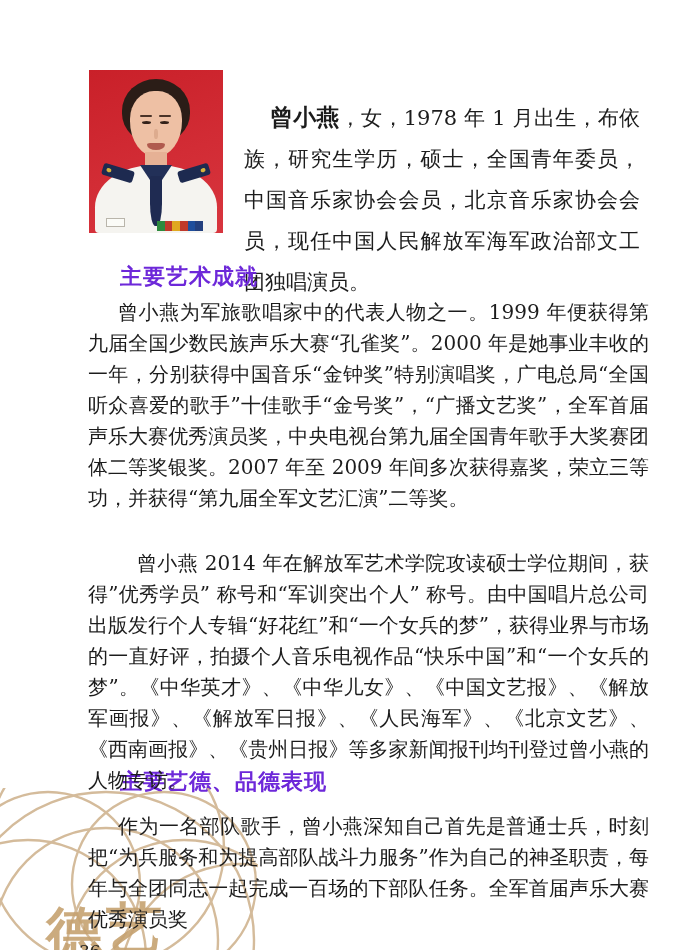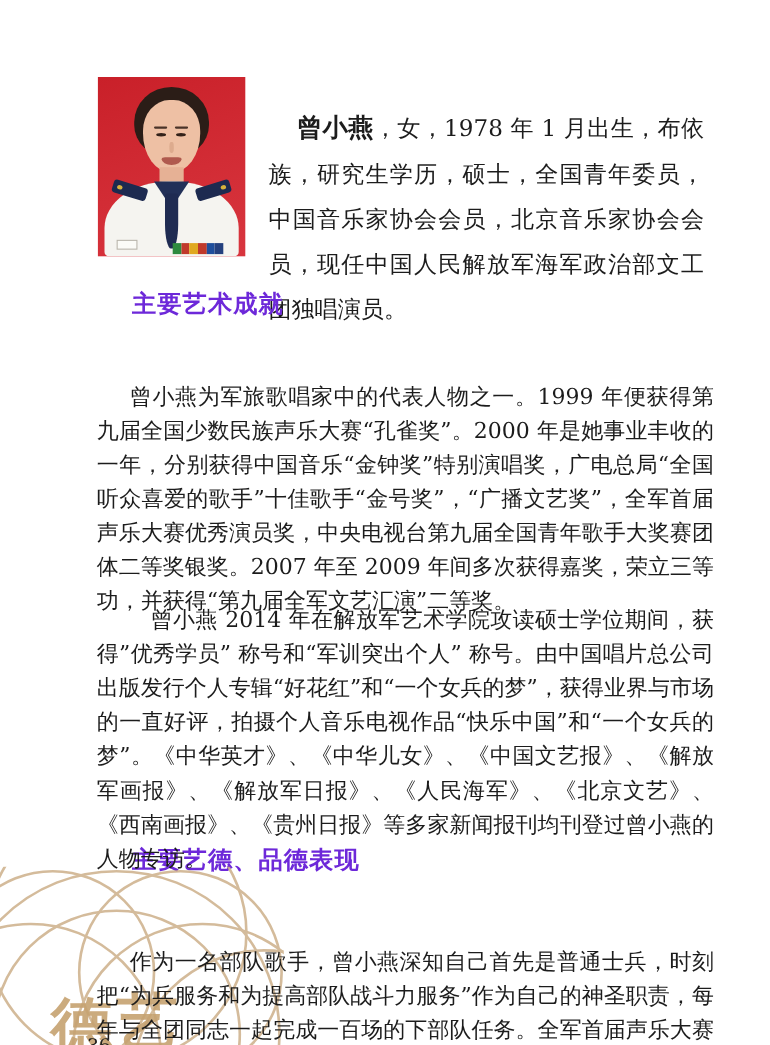--- a/index.html
+++ b/index.html
@@ -102,21 +102,21 @@
   }
   .body-para {
     position: absolute; left: 88px;
     width: 561px;
     margin: 0;
     font-size: 20px; line-height: 31px;
     text-align: justify;
     color: #1c1c1c;
     z-index: 2;
   }
-  .indent-sm { text-indent: 30px; margin-top: 48px; }
+  .indent-sm { text-indent: 30px; }
   .indent-lg { text-indent: 49px; margin-top: 23px; }
   #h1 { top: 259px; }
   #p1 { top: 297px; }
   #p2 { top: 525px; }
   #h2 { top: 764px; }
   #p3 { top: 811px; }
   #page-number {
     position: absolute; left: 79px; top: 905px;
     font-size: 17px; color: #222222; z-index: 3; margin-top: 36px;
   }

